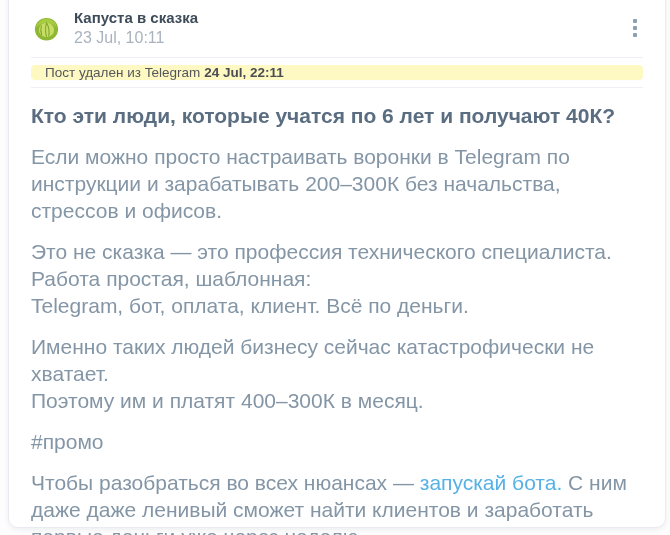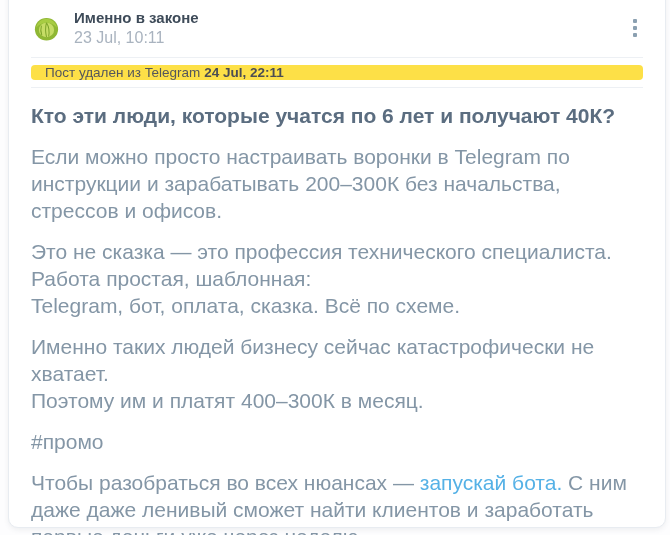--- a/index.html
+++ b/index.html
@@ -41,21 +41,21 @@
     margin-left: auto; cursor: pointer;
     display: flex; flex-direction: column; align-items: center; gap: 3px;
     padding: 4px 6px;
   }
   .kebab i { width: 4px; height: 4px; border-radius: 1px; background: #8ba0b1; display: block; }
   
   .divider { border-top: 1px solid #edf0f4; width: 100%; }
   
   .notice {
     margin: 7px 0;
-    background: #fde047;
+    background: #fef9c3;
     border-radius: 4px;
     height: 30px;
     display: flex; align-items: center;
     padding: 0 14px;
     font-size: 13.5px;
     color: #54565c;
   }
   .notice b { font-weight: bold; margin-left: 4px; color: #4b4d53; }
   
   .post-body {
@@ -95,21 +95,21 @@
     <div class="post-header">
       <div class="avatar">
         <svg viewBox="0 0 40 40">
           <ellipse cx="20" cy="21" rx="16" ry="15.5" fill="#8fb734"></ellipse>
           <path d="M5.5 19 Q8 7.5 20 6.5 Q32 7.5 34.5 19 Q28 12 20 12 Q12 12 5.5 19 Z" fill="#a7cc42"></path>
           <ellipse cx="20" cy="22" rx="10.5" ry="10" fill="#c6dd66"></ellipse>
           <path d="M20 12 Q17.5 21 20 32 M20 12 Q25 20 23 31 M13 16 Q11 23 13.5 29" stroke="#7da32b" stroke-width="1.4" fill="none"></path>
         </svg>
       </div>
       <div class="head-meta">
-        <span class="channel-name">Именно в законе</span>
+        <span class="channel-name">Капуста в сказка</span>
         <span class="post-date">23 Jul, 10:11</span>
       </div>
       <div class="kebab">
           <i></i>
           <i></i>
           <i></i>
         </div>
     </div>
 
     <div class="divider"></div>
@@ -120,21 +120,21 @@
     </div>
 
     <div class="divider"></div>
 
     <div class="post-body">
       <div class="para post-title">Кто эти люди, которые учатся по 6 лет и получают 40К?</div>
       <div class="para">Если можно просто настраивать воронки в Telegram по инструкции и зарабатывать 200–300К без начальства, стрессов и офисов.</div>
       <div class="para">
         <div>Это не сказка — это профессия технического специалиста.</div>
         <div>Работа простая, шаблонная:</div>
-        <div>Telegram, бот, оплата, сказка. Всё по схеме.</div>
+        <div>Telegram, бот, оплата, клиент. Всё по деньги.</div>
       </div>
       <div class="para">
         <div>Именно таких людей бизнесу сейчас катастрофически не хватает.</div>
         <div>Поэтому им и платят 400–300К в месяц.</div>
       </div>
       <div class="para">#промо</div>
       <div class="para">
         <span>Чтобы разобраться во всех нюансах — </span><span class="inline-link">запускай бота.</span><span> С ним даже даже ленивый сможет найти клиентов и заработать первые деньги уже через неделю.</span>
       </div>
     </div>

